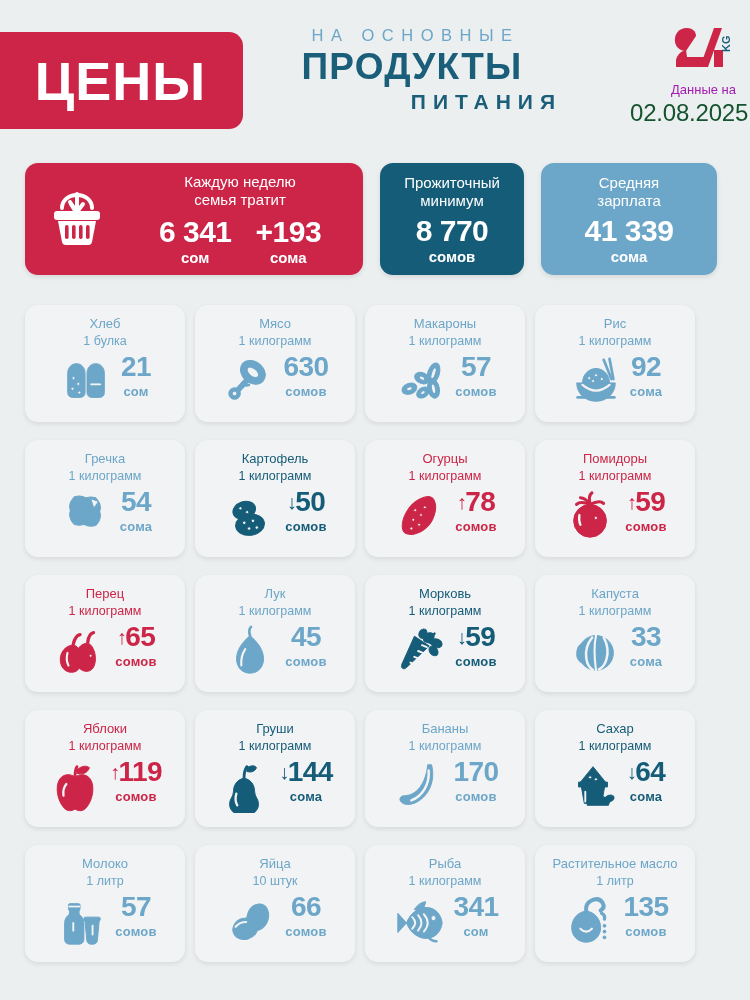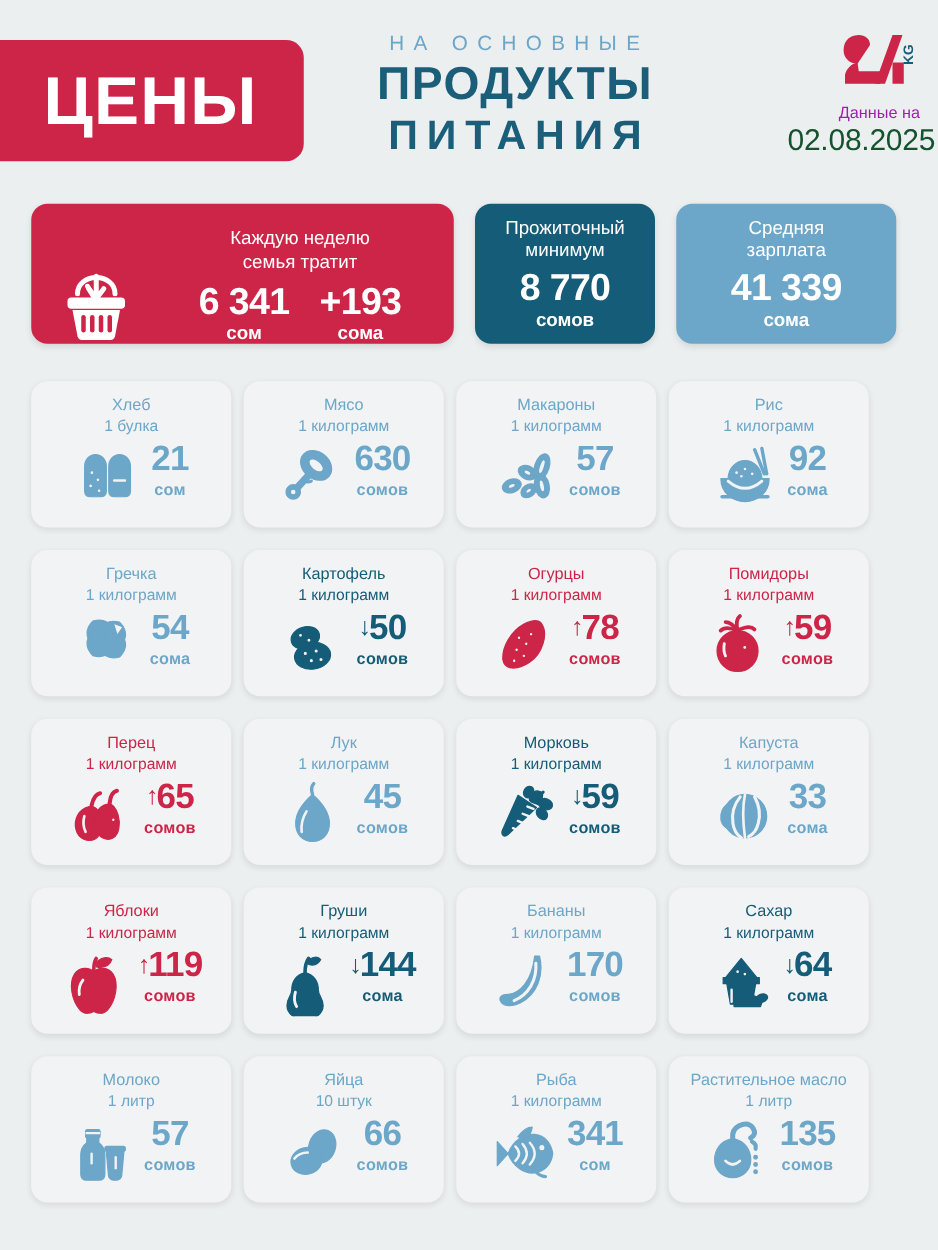--- a/index.html
+++ b/index.html
@@ -27,34 +27,34 @@
   .head-titles { position: absolute; left: 262px; top: 26px; width: 300px; text-align: center; }
   .ht-small {
     color: #6ca6c8; font-size: 16.5px; font-weight: 400;
     letter-spacing: 7.5px; padding-left: 7px;
   }
   .ht-big {
     color: #1a5e7a; font-size: 37px; font-weight: 700;
     letter-spacing: 1.2px; margin-top: 3px; line-height: 1.05;
   }
   .ht-mid {
-    color: #1a5e7a; font-size: 33px; font-weight: 700;
-    letter-spacing: 7px; margin-top: 4px; padding-left: 7px; line-height: 1.05;
+    color: #1a5e7a; font-size: 21px; font-weight: 700;
+    letter-spacing: 7px; margin-top: 4px; padding-left: 7px; line-height: 1.05; text-align: right;
   }
   .brand { position: absolute; right: 14px; top: 26px; width: 106px; text-align: right; }
   .brand-logo { display: flex; justify-content: flex-end; align-items: flex-start; height: 46px; }
   .brand-date { margin-top: 10px; }
   .brand-date .d1 { color: #a21caf; font-size: 13px; }
   .brand-date .d2 { color: #14532d; font-size: 24px; letter-spacing: -0.2px; margin-top: 2px; }
 
   
   .summary { position: absolute; left: 25px; top: 163px; display: flex; gap: 17px; }
   .sum-card { border-radius: 13px; height: 112px; position: relative;
     box-shadow: 0 2px 5px rgba(0,0,0,0.10); }
-  .sum-basket { width: 338px; background: #cc2548; display: flex; align-items: flex-end; }
+  .sum-basket { width: 338px; background: #cc2548; display: flex; align-items: center; }
   .sum-basket .bicon { width: 104px; display: flex; align-items: center; justify-content: center; }
   .sum-basket .bbody { flex: 1; padding-right: 12px; }
   .sum-label { color: #ffffff; font-size: 15px; text-align: center; line-height: 1.25; }
   .sum-nums { display: flex; justify-content: center; gap: 24px; margin-top: 6px; }
   .sum-num-block { text-align: center; }
   .sum-num { color: #ffffff; font-size: 30px; font-weight: 700; letter-spacing: -0.5px; line-height: 1.05; }
   .sum-unit { color: #ffffff; font-size: 15px; font-weight: 700; margin-top: 1px; }
   .sum-dark { width: 144px; background: #155c78; display: flex; flex-direction: column;
     align-items: center; justify-content: center; }
   .sum-light { width: 176px; background: #6ca6c8; display: flex; flex-direction: column;

